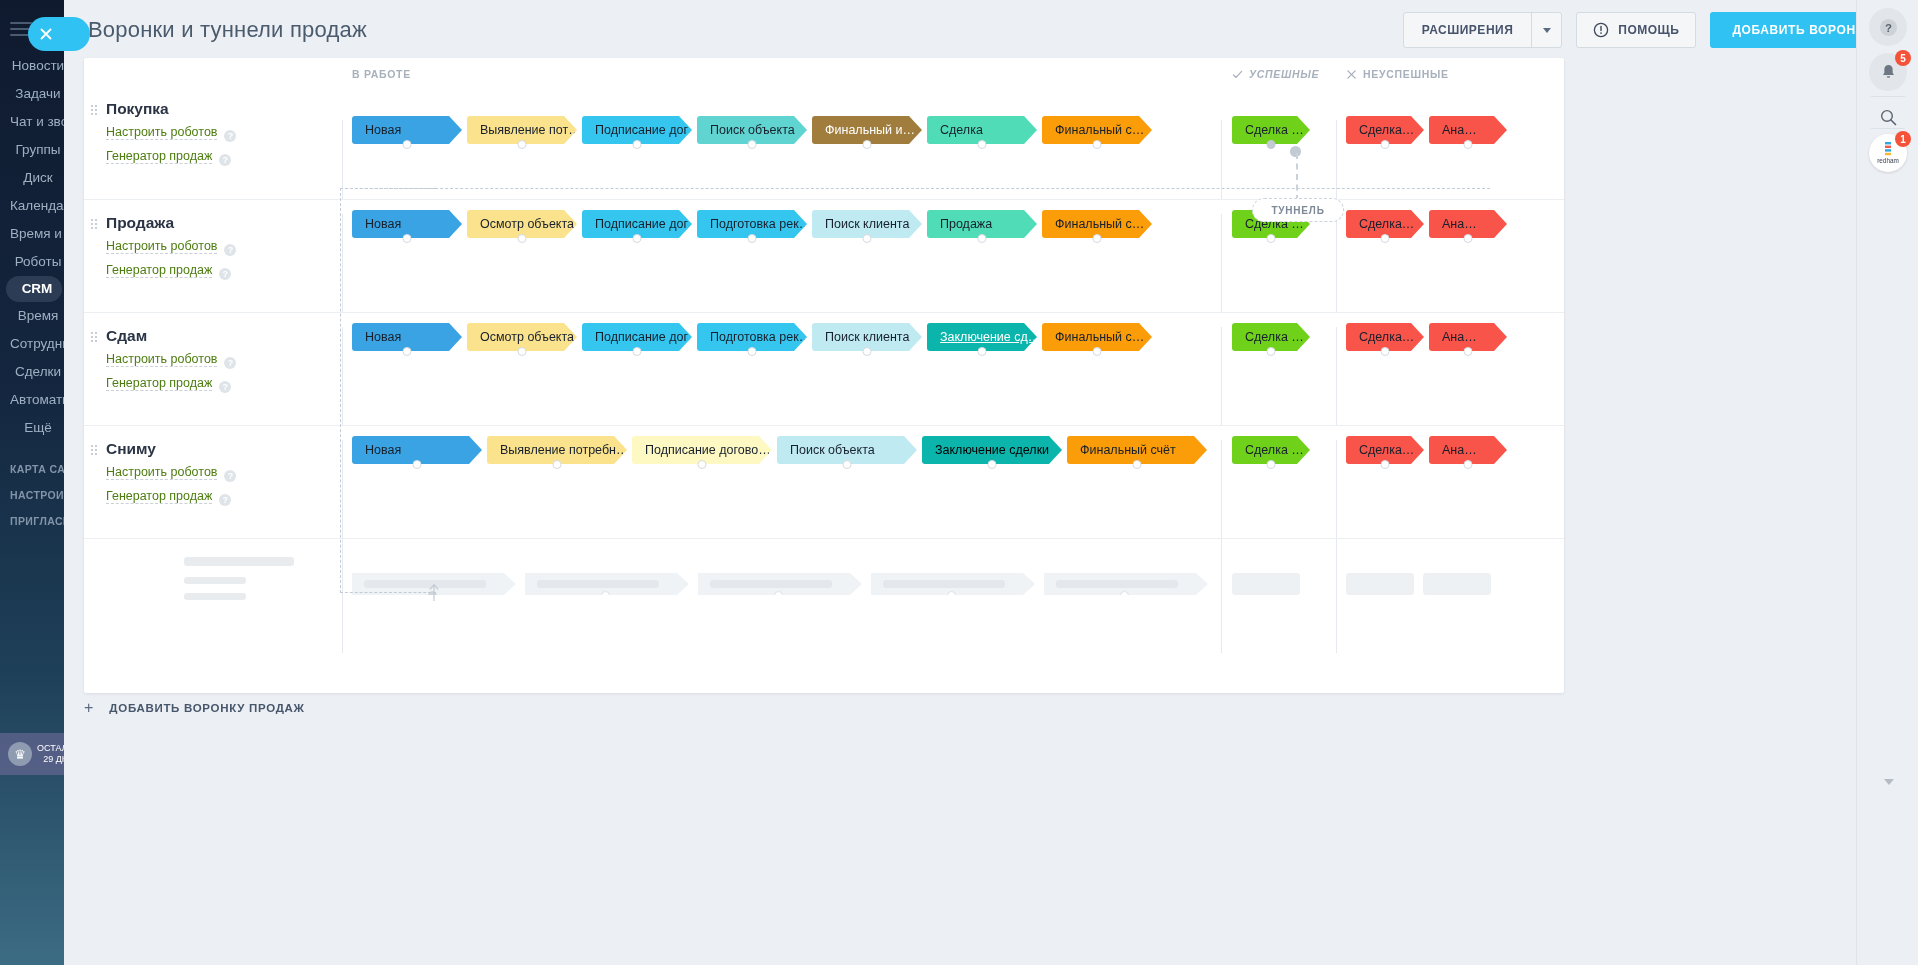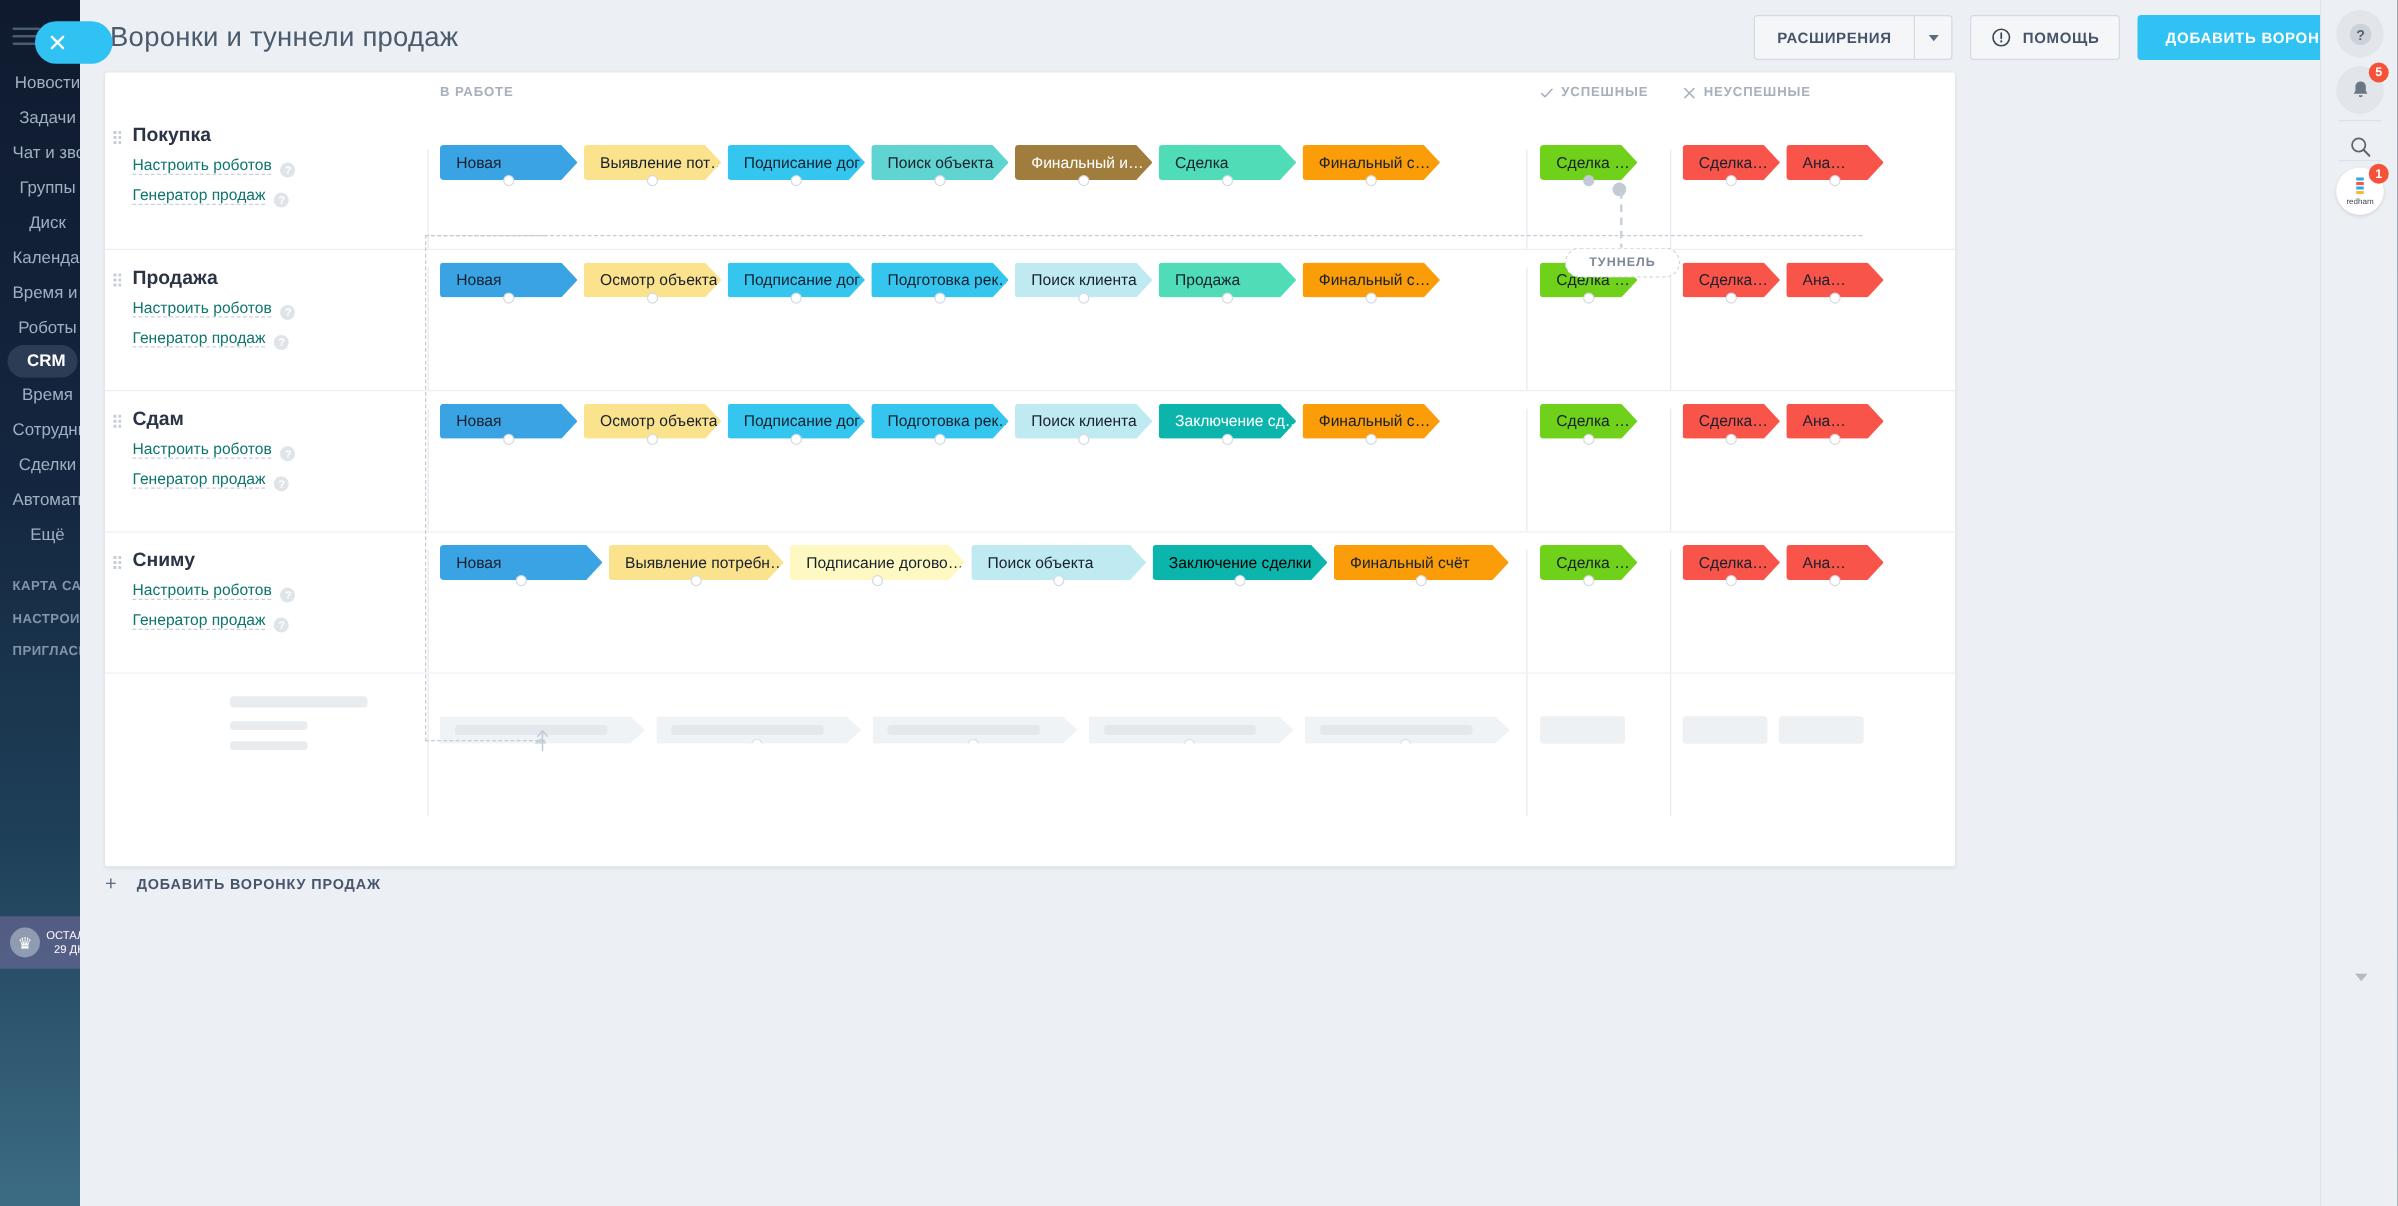--- a/index.html
+++ b/index.html
@@ -113,37 +113,37 @@
   }
 
   
   #col-heads { position: relative; height: 28px; }
   .col-head {
     position: absolute; top: 10px;
     font-size: 10.5px; font-weight: bold; letter-spacing: .7px; color: #a7b0bb;
     display: flex; align-items: center; gap: 6px; white-space: nowrap;
   }
   #head-inwork { left: 268px; }
-  #head-success { left: 1148px; }
+  #head-success { left: 1148px; font-style: italic; }
   #head-fail { left: 1262px; }
 
   
   .funnel-row { position: relative; height: 113px; }
   .funnel-row + .funnel-row { border-top: 1px solid #edf0f3; }
   #row-skeleton { border-top: 1px solid #edf0f3; height: 115px; position: relative; }
 
   .row-left { position: absolute; left: 0; top: 14px; width: 240px; padding-left: 22px; }
   .drag-dots {
     position: absolute; left: 6px; top: 4px; width: 7px; height: 12px;
     background-image: radial-gradient(#c7ced6 42%, transparent 44%);
     background-size: 4px 4px;
   }
   .funnel-name { font-size: 15.5px; color: #2b3445; font-weight: bold; margin-bottom: 7px; }
   .funnel-link {
-    font-size: 12.5px; color: #0f766e; border-bottom: 1px dashed #c9d0d8;
+    font-size: 12.5px; color: #4d7c0f; border-bottom: 1px dashed #c9d0d8;
     display: inline-block; margin-bottom: 6px; cursor: pointer;
   }
   .link-row { display: flex; align-items: center; gap: 7px; margin-bottom: 3px; }
   .qmark {
     width: 12px; height: 12px; border-radius: 50%; background: #dfe4e9; color: #fff;
     font-size: 9px; line-height: 12px; text-align: center; font-weight: bold; flex: 0 0 12px;
   }
 
   
   .vsep { position: absolute; width: 1px; background: #e6eaee; }
@@ -539,21 +539,21 @@
             </div>
             <div class="chip-wrap">
               <div class="chip" style="background: rgb(53, 198, 240); width: 110px;">Подготовка рек…</div>
               <i class="chip-knob"></i>
             </div>
             <div class="chip-wrap">
               <div class="chip" style="background: rgb(191, 234, 242); width: 110px;">Поиск клиента</div>
               <i class="chip-knob"></i>
             </div>
             <div class="chip-wrap">
-              <div class="chip" style="background: rgb(12, 181, 172); width: 110px; color: rgb(255, 255, 255);">Заключение сд…</div>
+              <div class="chip" style="background: rgb(12, 181, 172); width: 110px; color: rgb(255, 255, 255); text-decoration: underline;">Заключение сд…</div>
               <i class="chip-knob"></i>
             </div>
             <div class="chip-wrap">
               <div class="chip" style="background: rgb(251, 156, 9); width: 110px;">Финальный с…</div>
               <i class="chip-knob"></i>
             </div>
           </div>
           <div class="stages-success" style="top: 10px;">
             <div class="chip-wrap">
               <div class="chip" style="background: rgb(111, 209, 25); width: 78px;">Сделка …</div>

